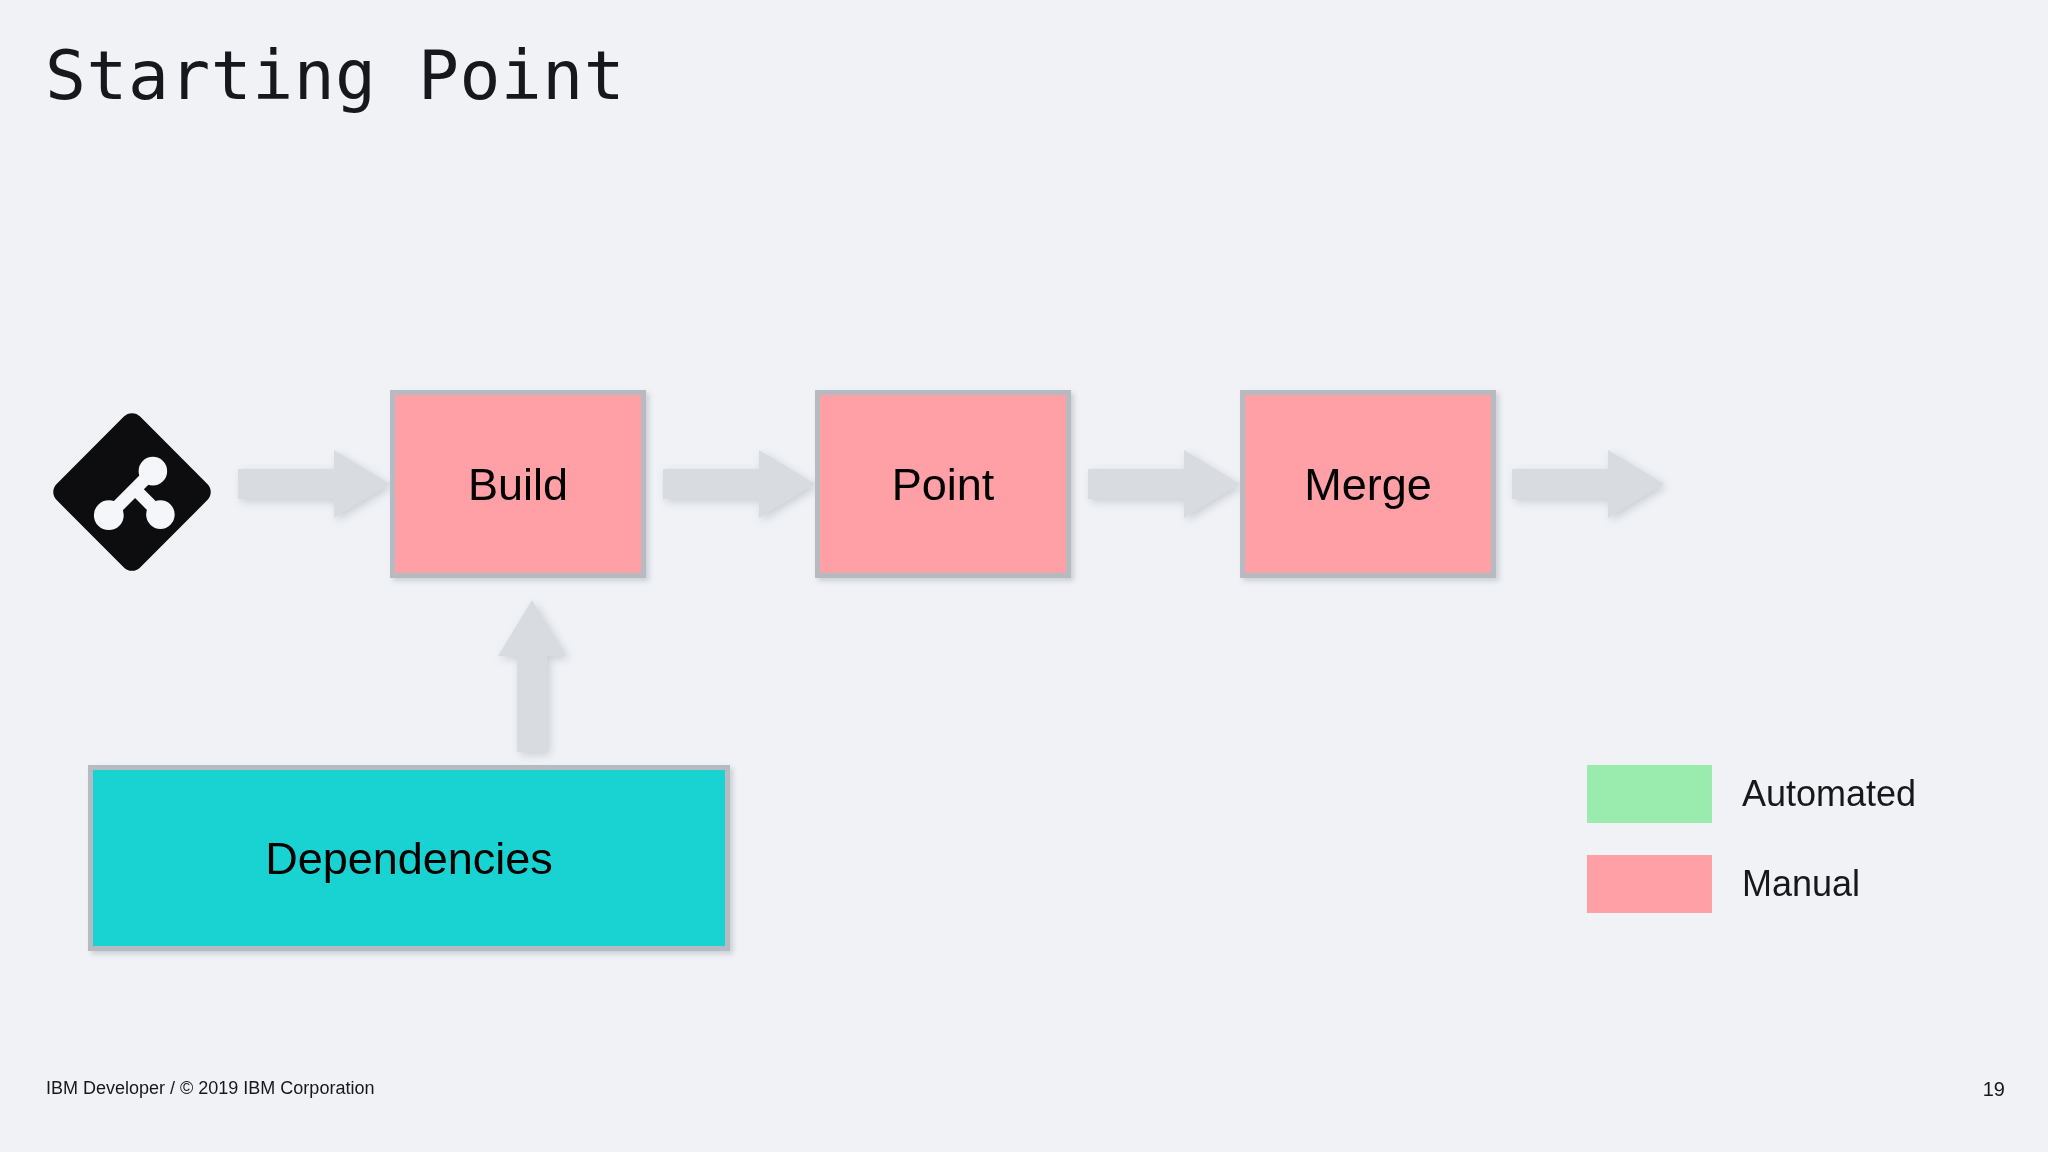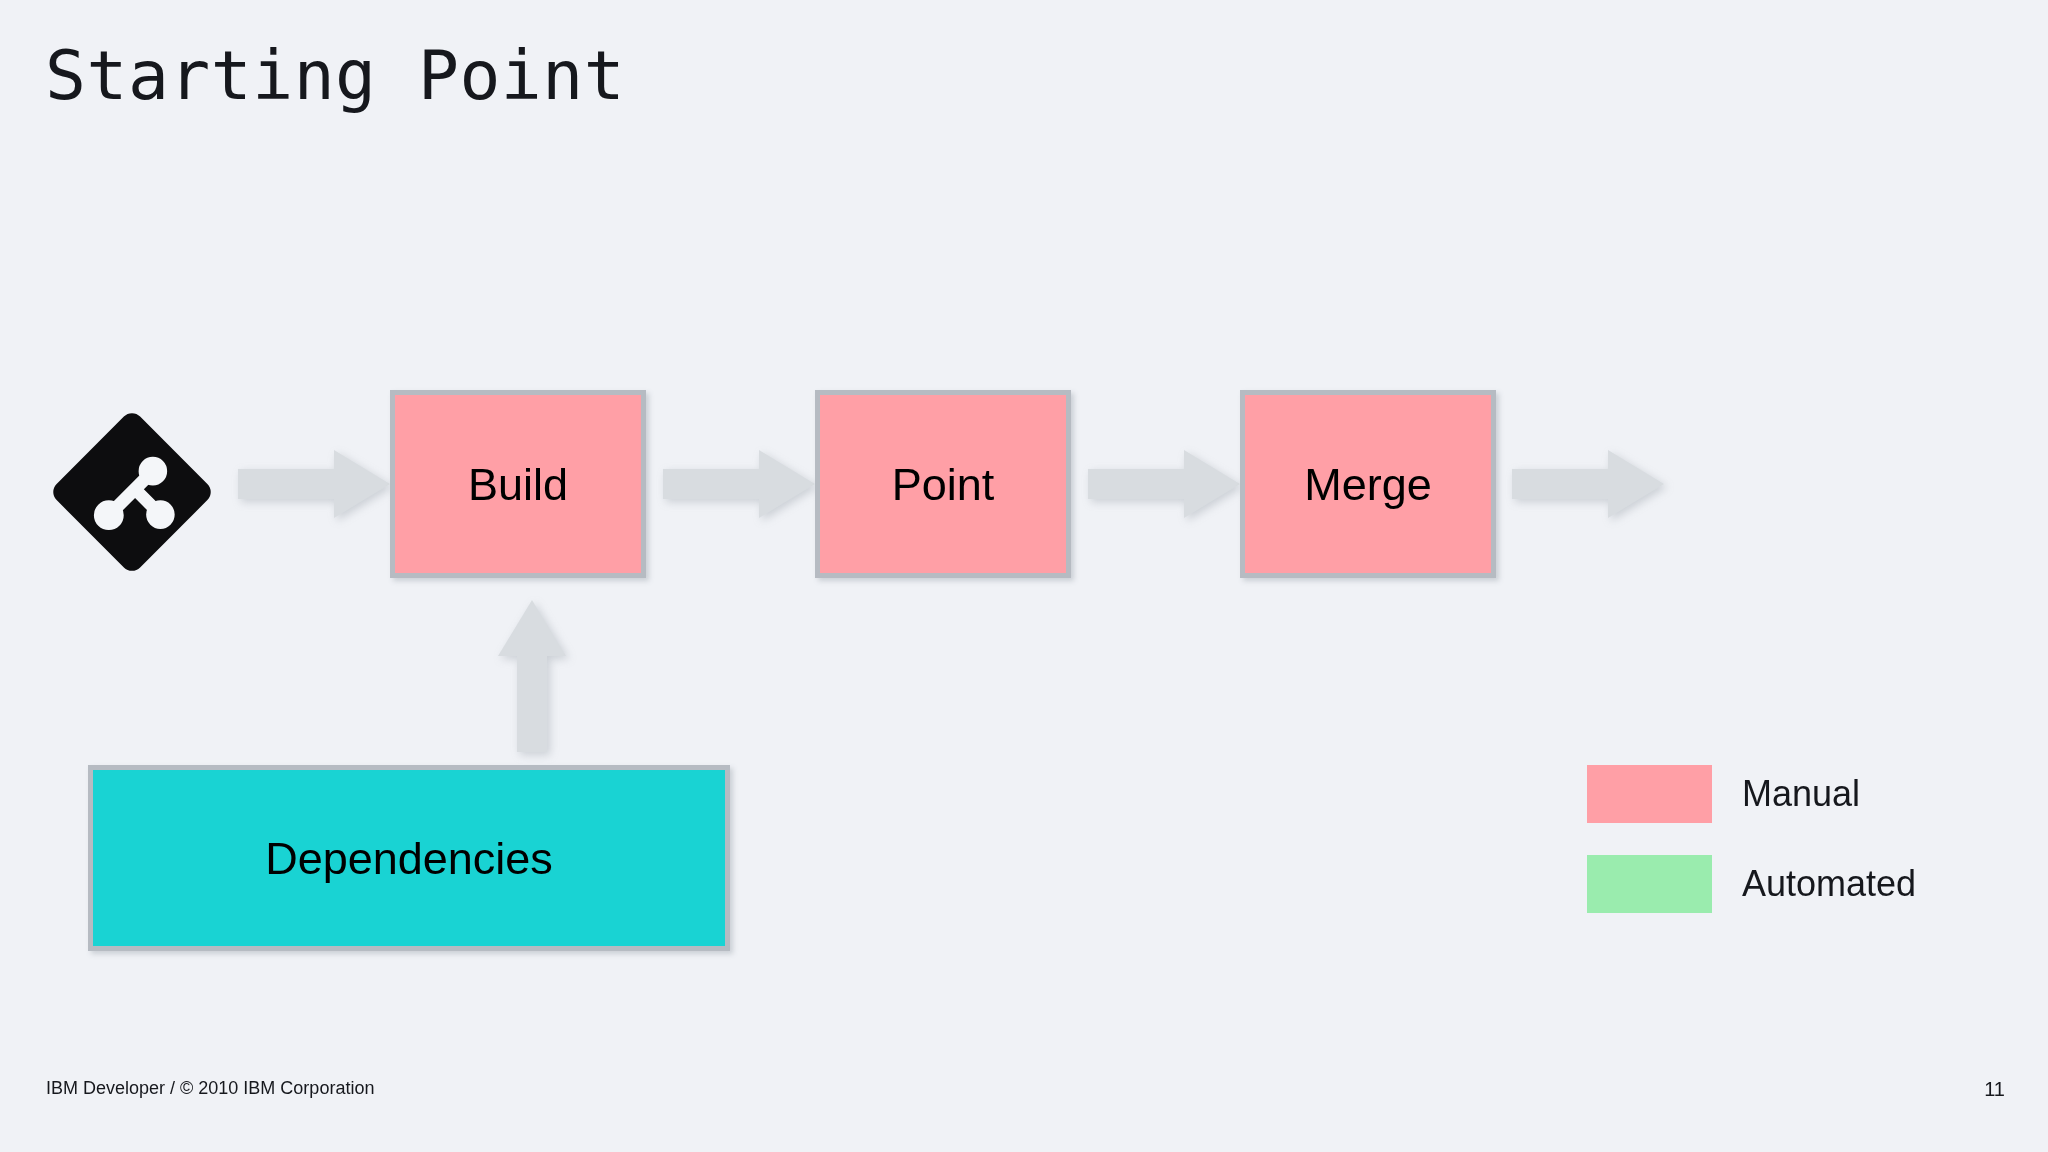--- a/index.html
+++ b/index.html
@@ -161,25 +161,25 @@
       <polygon points="34,0 68,56 49,56 49,152 19,152 19,56 0,56" fill="#d8dce0"></polygon>
     </svg>
   </div>
 
   <div class="stage" id="dependencies-box" style="left: 88px; top: 765px; width: 642px; height: 186px; background: rgb(25, 211, 211); border-color: rgb(182, 187, 194);">
     <span class="stage-label">Dependencies</span>
   </div>
 
   <div class="legend">
     <div class="legend-row">
+      <span class="legend-swatch" id="legend-swatch-0" style="background: rgb(154, 236, 174);"></span>
+      <span class="legend-text">Automated</span>
+    </div>
+    <div class="legend-row">
       <span class="legend-swatch" id="legend-swatch-1" style="background: rgb(255, 159, 166);"></span>
       <span class="legend-text">Manual</span>
     </div>
-    <div class="legend-row">
-      <span class="legend-swatch" id="legend-swatch-0" style="background: rgb(154, 236, 174);"></span>
-      <span class="legend-text">Automated</span>
-    </div>
   </div>
 
-  <div class="footer-left">IBM Developer / © 2010 IBM Corporation</div>
-  <div class="footer-page">11</div>
+  <div class="footer-left">IBM Developer / © 2019 IBM Corporation</div>
+  <div class="footer-page">19</div>
 
 </div>
 
 </body></html>

